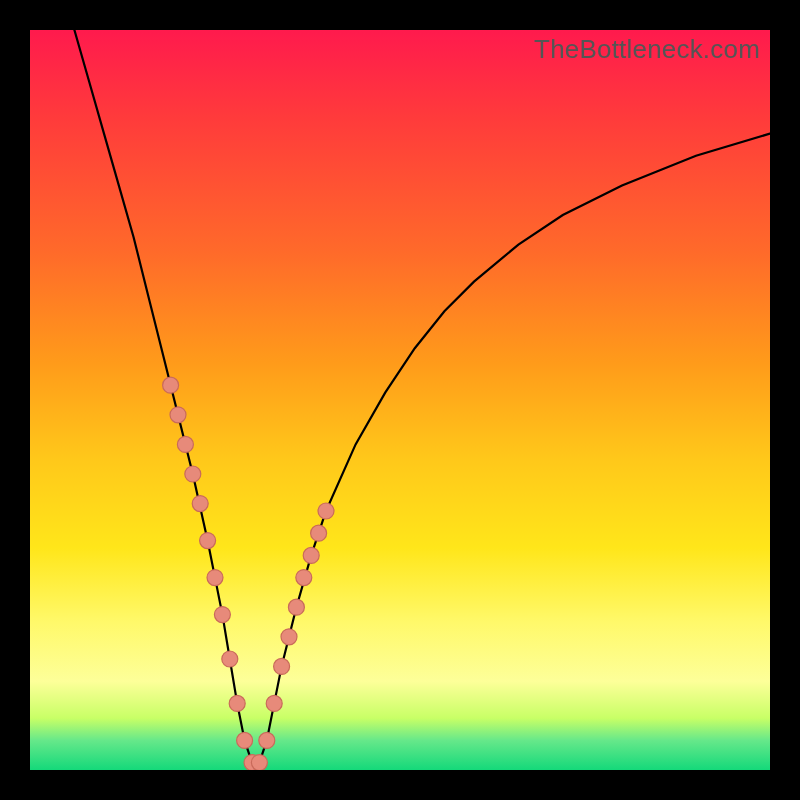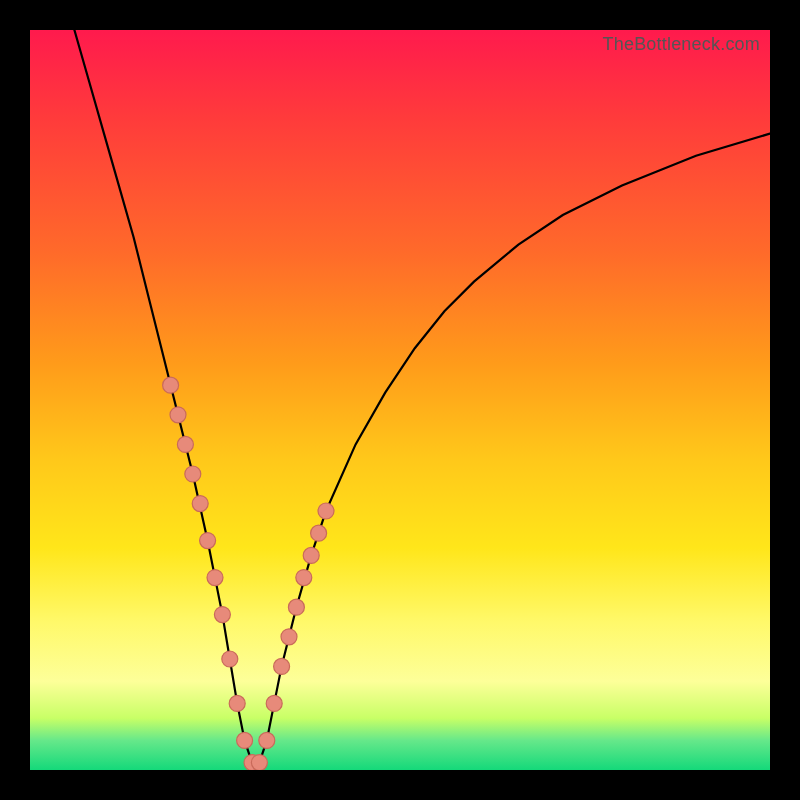--- a/index.html
+++ b/index.html
@@ -35,21 +35,21 @@
       #fdff99 88%,
       #c8ff66 93%,
       #66e88a 96%,
       #14d97a 100%);
   }
   .watermark {
     position: absolute;
     top: 4px;
     right: 10px;
     font-family: Arial, Helvetica, sans-serif;
-    font-size: 18px;
+    font-size: 26px;
     font-weight: 500;
     color: #555;
     letter-spacing: 0.2px;
   }
   svg.curve {
     position: absolute;
     left: 0;
     top: 0;
     width: 740px;
     height: 740px;

